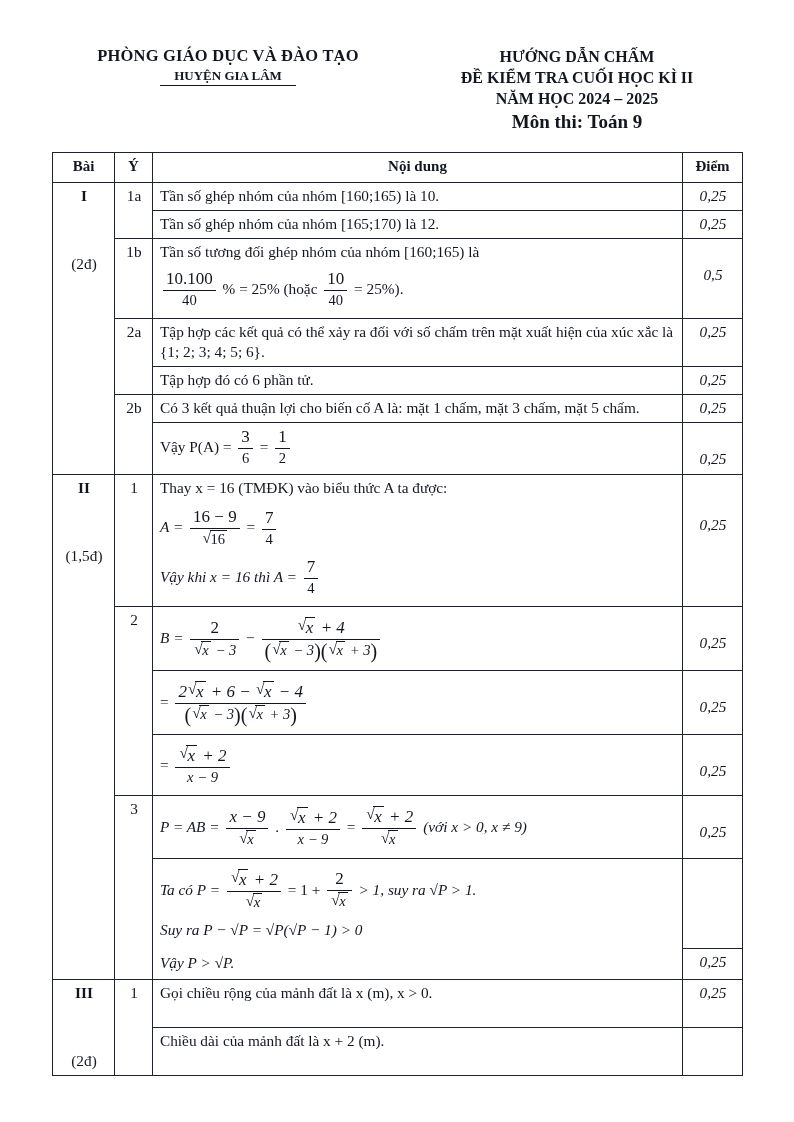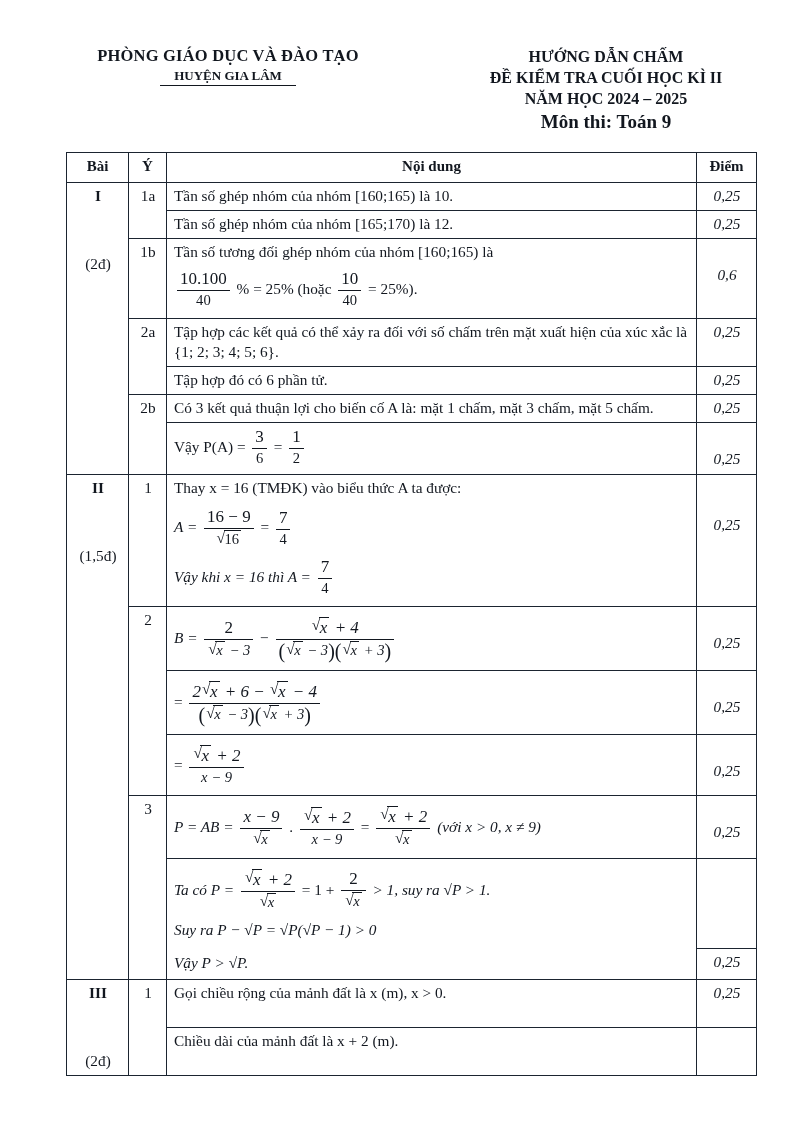--- a/index.html
+++ b/index.html
@@ -12,21 +12,21 @@
     height: 1122px;
     font-family: "Liberation Serif", serif;
     color: #12171f;
     position: relative;
     overflow: hidden;
   }
   .page {
     width: 794px;
     height: 1122px;
     box-sizing: border-box;
-    padding: 38px 23px 0 52px;
+    padding: 38px 52px 0 52px;
     position: relative;
   }
 
   
   .header {
     display: flex;
     align-items: flex-start;
     justify-content: space-between;
     margin-top: 8px;
   }
@@ -250,21 +250,21 @@
               <span class="den up">40</span>
             </span>
             <span class="up">% = 25% (hoặc</span>
             <span class="frac">
               <span class="num up">10</span>
               <span class="den up">40</span>
             </span>
             <span class="up">= 25%).</span>
           </div>
         </td>
-        <td class="cell-diem mid">0,6</td>
+        <td class="cell-diem mid">0,5</td>
       </tr>
 
       <tr>
         <td class="cell-y no-bottom">
           <span>2a</span>
         </td>
         <td>
           <span>Tập hợp các kết quả có thể xảy ra đối với số chấm trên mặt xuất hiện của xúc xắc là {1; 2; 3; 4; 5; 6}.</span>
         </td>
         <td class="cell-diem">0,25</td>

